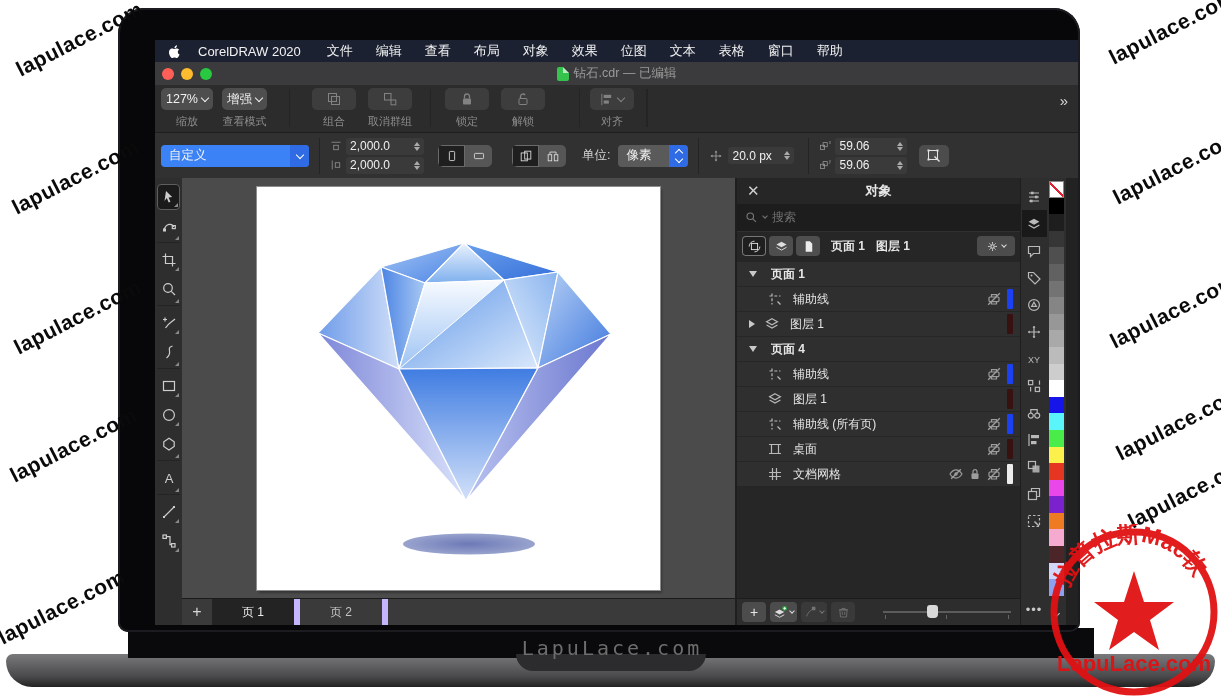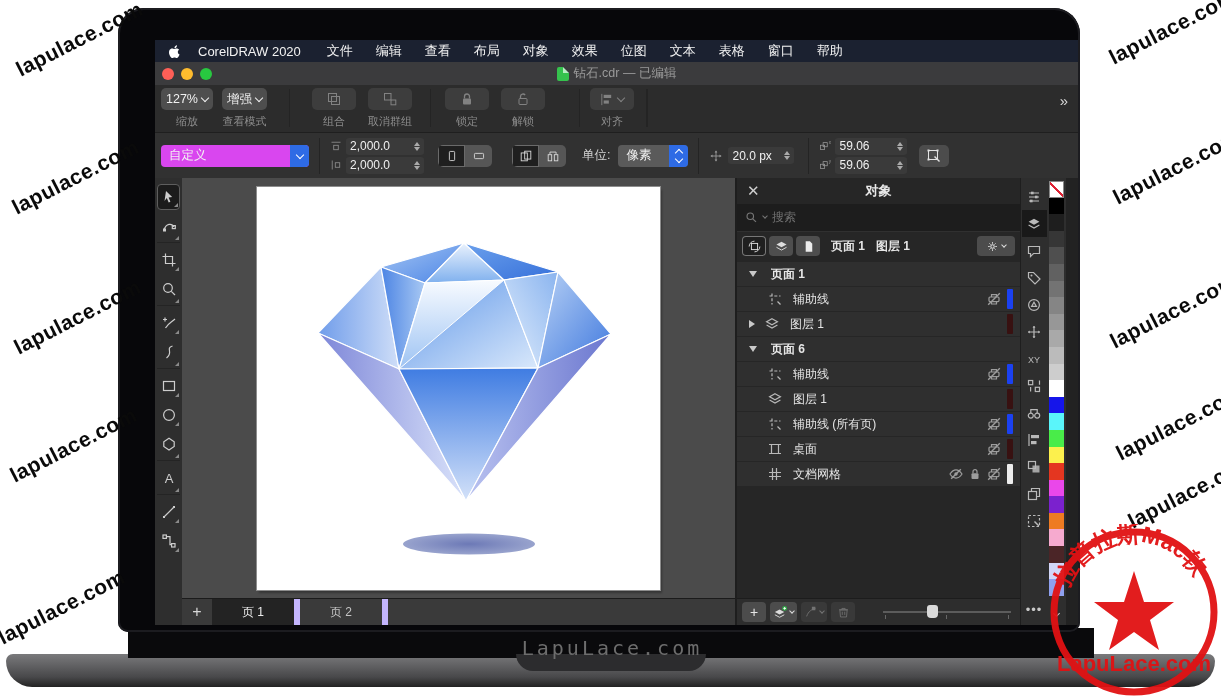--- a/index.html
+++ b/index.html
@@ -32,21 +32,21 @@
   .tgroup{display:flex;flex-direction:column;align-items:center}
   .btnrow{display:flex;gap:2px}
   .tbtn{height:22px;min-width:44px;background:#4e4e4e;border-radius:5px;display:flex;align-items:center;justify-content:center;gap:4px;color:#f0f0f0;font-size:12.5px;padding:0 5px}
   .tbtn.dis{background:#3d3d3d;color:#828282}
   .tlabel{font-size:11px;color:#8d8d8d;margin-top:4px}
   .tsep{width:1px;height:38px;background:#242424;margin:1px 0 0 0}
   .chev{width:6px;height:6px;border-right:1.5px solid currentColor;border-bottom:1.5px solid currentColor;transform:rotate(45deg);margin-top:-3px}
   .overflow{margin-left:auto;color:#d8d8d8;font-size:15px;letter-spacing:-2px;padding:4px 6px 0 0}
   
   .propbar{position:absolute;left:0;top:92px;width:923px;height:46px;background:#313131;border-top:1px solid #1f1f1f;display:flex;align-items:center;padding:0 6px;color:#cfcfcf}
-  .combo{height:22px;background:#d946ef;border-radius:4px;display:flex;align-items:center;font-size:12.5px;color:#f2f2f2}
+  .combo{height:22px;background:#3b82f6;border-radius:4px;display:flex;align-items:center;font-size:12.5px;color:#f2f2f2}
   .combo .val{padding:0 8px;flex:1}
   .combo .cbtn{width:19px;height:22px;background:#2e6be5;border-radius:0 4px 4px 0;display:flex;flex-direction:column;align-items:center;justify-content:center;color:#fff}
   .combo .cbtn .chev{margin-top:-2px}
   .dualup:before{content:"";width:5px;height:5px;border-left:1.5px solid #fff;border-top:1.5px solid #fff;transform:rotate(45deg);display:block;margin-bottom:1px}
   .psep{width:1px;height:36px;background:#242424;margin:0 10px}
   .stack{display:flex;flex-direction:column;gap:2px}
   .frow{display:flex;align-items:center;gap:4px}
   .picon{color:#9a9a9a}
   .nfield{width:78px;height:17px;background:#3a3a3a;border-radius:3px;color:#f0f0f0;font-size:12px;display:flex;align-items:center;padding:0 4px;position:relative}
   .nfield .stp{margin-left:auto;display:flex;flex-direction:column;gap:1px}
@@ -604,21 +604,21 @@
                 <path d="M8 2.8l5.4 3L8 8.8 2.6 5.8z"></path>
                 <path d="M2.6 9L8 12l5.4-3"></path>
               </svg>
             </span>
             <span class="lbl">图层 1</span>
             <span class="ric"></span>
             <span class="cbar" style="background:#381111"></span>
           </div>
           <div class="tree-row page-row">
             <span class="tri down"></span>
-            <span class="lbl">页面 6</span>
+            <span class="lbl">页面 4</span>
           </div>
           <div class="tree-row">
             <span class="tri-sp"></span>
             <span class="ticon">
               <svg width="16" height="16" viewBox="0 0 16 16" fill="none" stroke="currentColor" stroke-width="1.2">
                 <path d="M5 2.5v11M2.5 5h11" stroke-dasharray="3 1.8"></path>
                 <path d="M10.5 10.5l3 3"></path>
               </svg>
             </span>
             <span class="lbl">辅助线</span>

